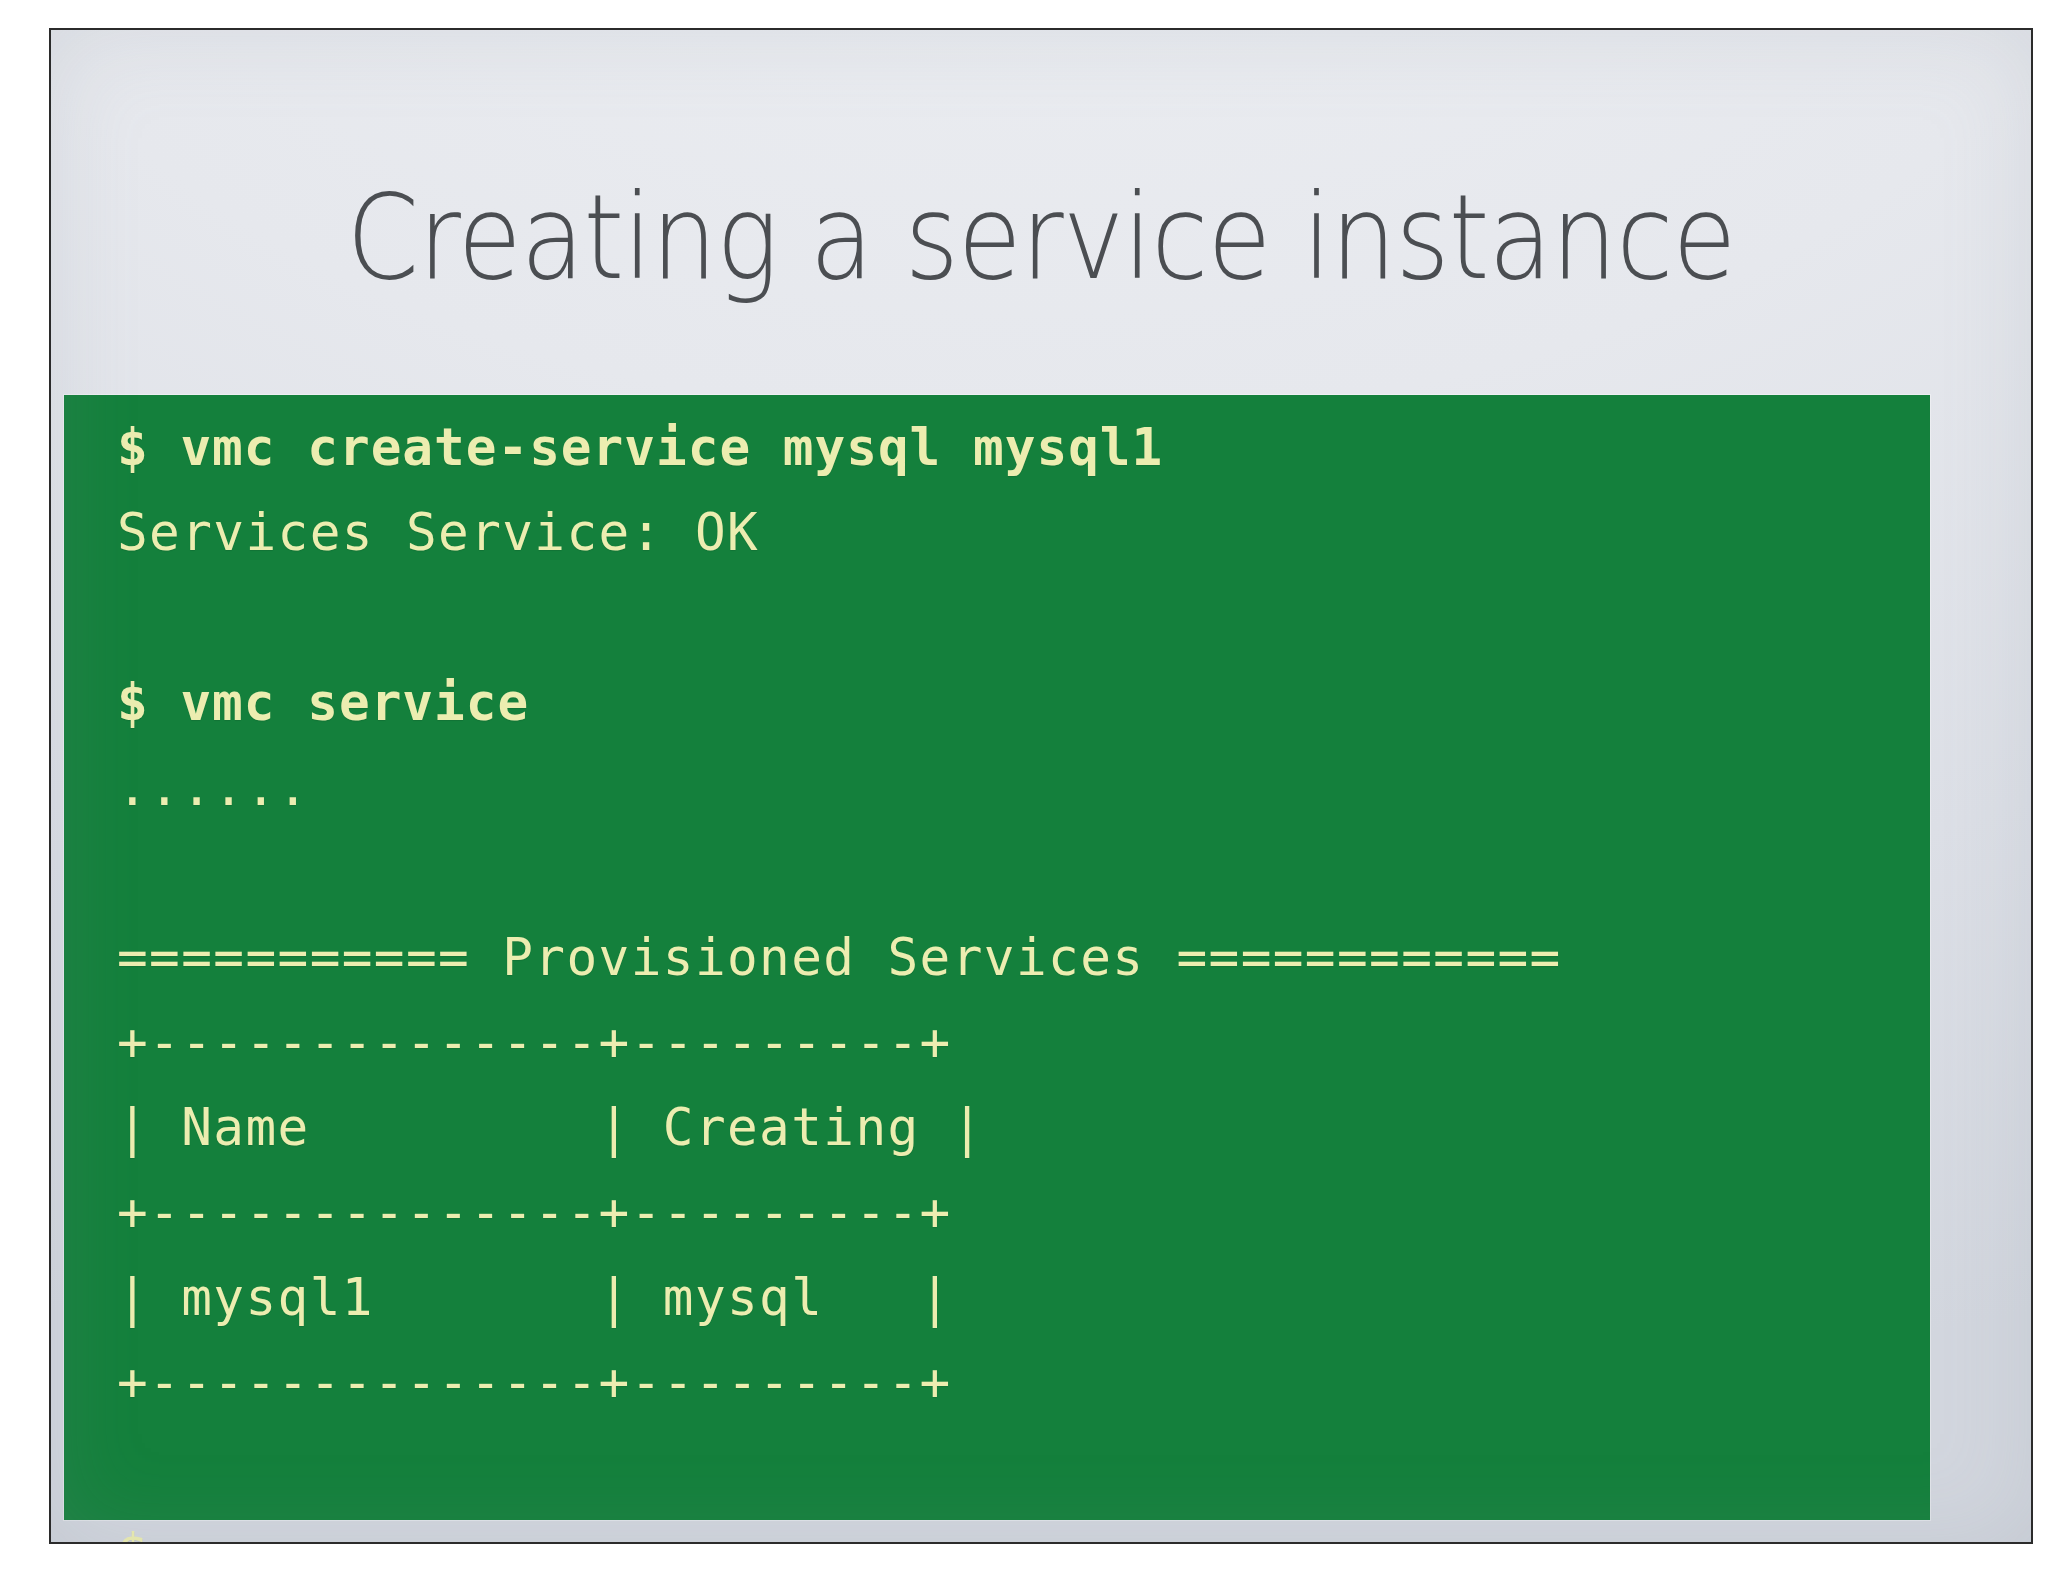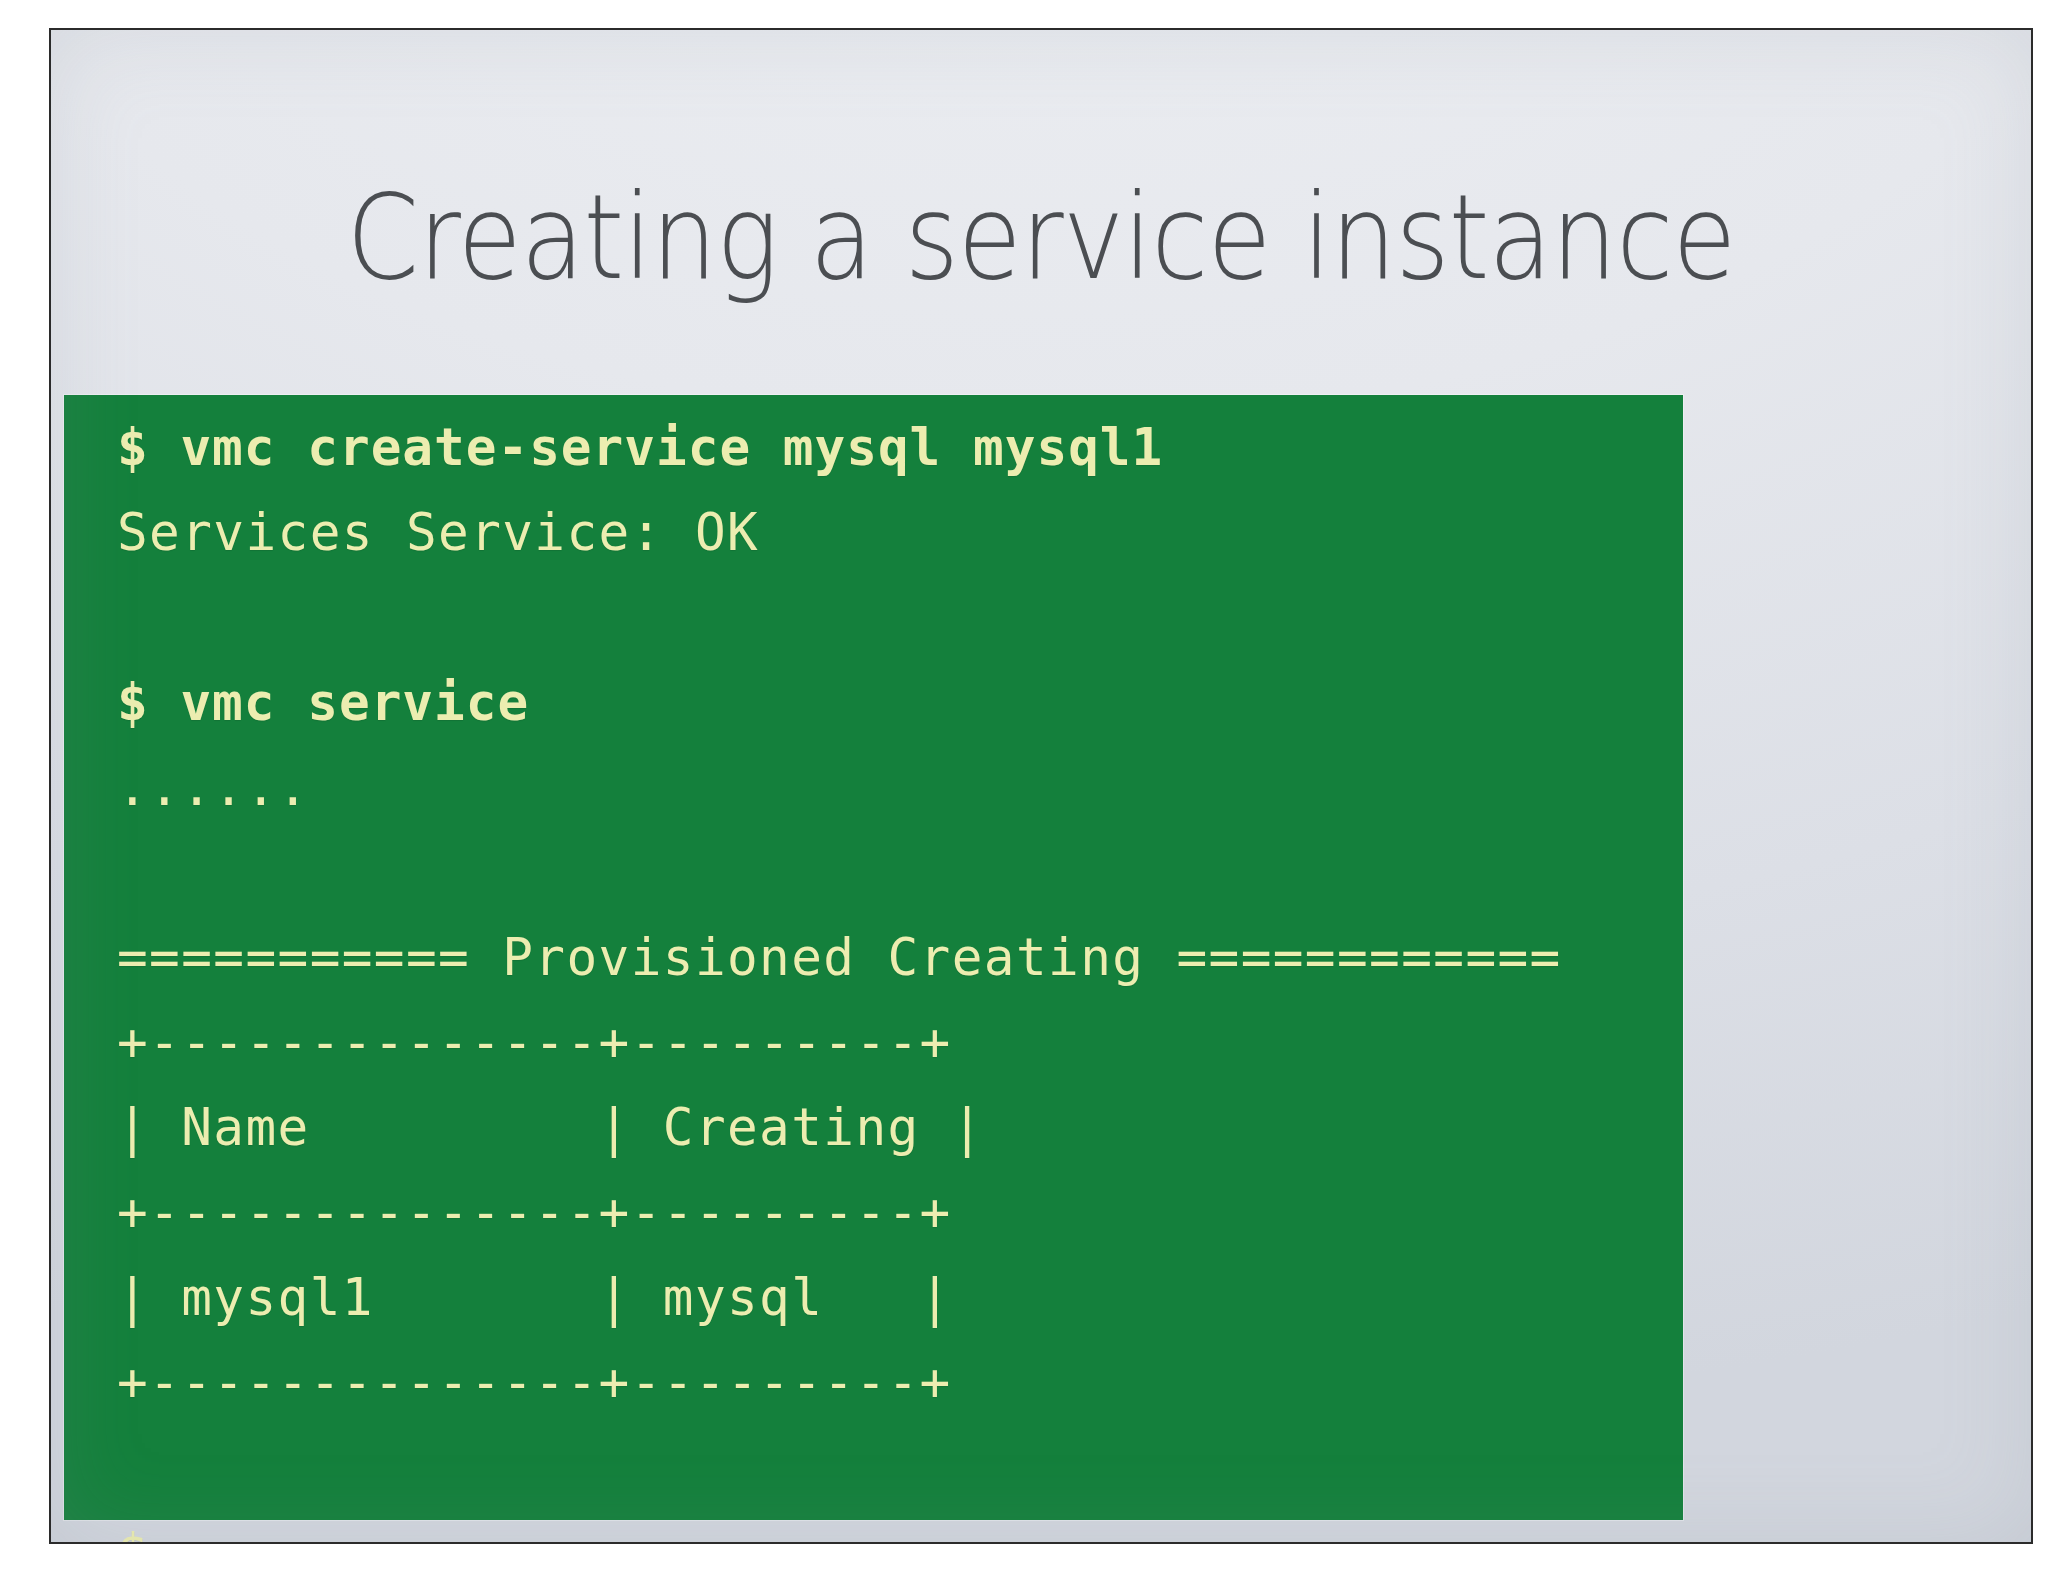--- a/index.html
+++ b/index.html
@@ -44,21 +44,21 @@
     transform: scaleX(0.88);
     transform-origin: 50% 50%;
     white-space: nowrap;
   }
 
   
   .terminal {
     position: absolute;
     left: 13px;
     top: 365px;
-    width: 1619px;
+    width: 1866px;
     height: 1125px;
     box-sizing: border-box;
     background: #14803c;
     box-shadow: 0 0 0 1px rgba(255,255,255,0.35);
     padding-left: 44px;
   }
   .term-inner {
     position: absolute;
     left: 53px;
     top: 10px;
@@ -99,21 +99,21 @@
   <div class="title">Creating a service instance</div>
 
   <div class="terminal">
     <div class="term-inner">
         <div class="term-line bold">$ vmc create-service mysql mysql1</div>
         <div class="term-line">Services Service: OK</div>
         <div class="term-line blank">&nbsp;</div>
         <div class="term-line bold">$ vmc service</div>
         <div class="term-line">......</div>
         <div class="term-line blank">&nbsp;</div>
-        <div class="term-line">=========== Provisioned Creating ============</div>
+        <div class="term-line">=========== Provisioned Services ============</div>
         <div class="term-line">+--------------+---------+</div>
         <div class="term-line">| Name         | Creating |</div>
         <div class="term-line">+--------------+---------+</div>
         <div class="term-line">| mysql1       | mysql   |</div>
         <div class="term-line">+--------------+---------+</div>
         <div class="term-line blank">&nbsp;</div>
         <div class="term-line">$</div>
       </div>
   </div>
 

